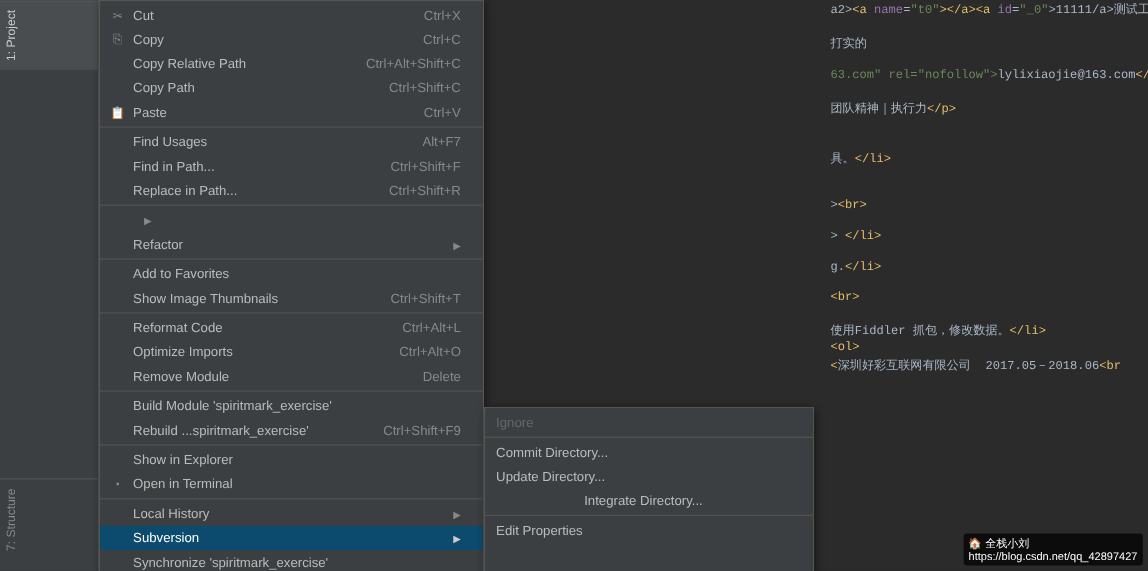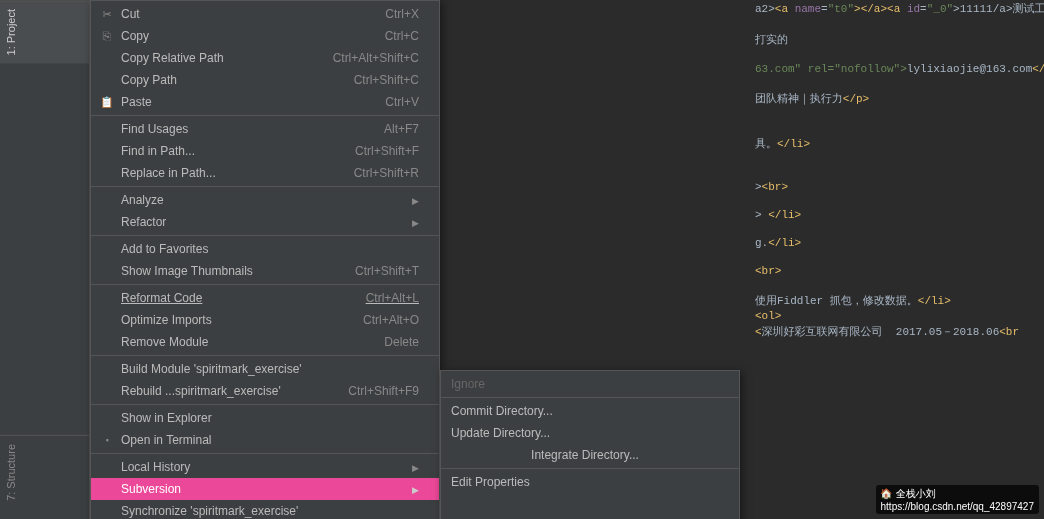--- a/index.html
+++ b/index.html
@@ -43,21 +43,21 @@
       white-space: nowrap;
       min-height: 22px;
     }
 
     .menu-item.disabled {
       color: #666;
       cursor: default;
     }
 
     .menu-item.blue-highlight {
-      background: #ec4899;
+      background: #0c4a6e;
       color: #ffffff;
     }
 
     .menu-separator {
       height: 1px;
       background: #555;
       margin: 2px 0;
     }
 
     .menu-item-label {
@@ -251,21 +251,20 @@
   </div>
 
   <div class="menu-item" style="padding-left: 30px;">
     <span class="menu-item-label">Replace in Path...</span>
     <span class="menu-item-shortcut">Ctrl+Shift+R</span>
   </div>
 
   <div class="menu-separator"></div>
 
   <div class="menu-item" style="padding-left: 30px;">
-    <span class="menu-item-label">Analyze</span>
     <span class="menu-item-arrow submenu-arrow"></span>
   </div>
 
   <div class="menu-item" style="padding-left: 30px;">
     <span class="menu-item-label">Refactor</span>
     <span class="menu-item-arrow submenu-arrow"></span>
   </div>
 
   <div class="menu-separator"></div>
 
@@ -273,21 +272,21 @@
     <span class="menu-item-label">Add to Favorites</span>
   </div>
 
   <div class="menu-item" style="padding-left: 30px;">
     <span class="menu-item-label">Show Image Thumbnails</span>
     <span class="menu-item-shortcut">Ctrl+Shift+T</span>
   </div>
 
   <div class="menu-separator"></div>
 
-  <div class="menu-item" style="padding-left: 30px; text-decoration: underline;">
+  <div class="menu-item" style="padding-left: 30px;">
     <span class="menu-item-label">Reformat Code</span>
     <span class="menu-item-shortcut">Ctrl+Alt+L</span>
   </div>
 
   <div class="menu-item" style="padding-left: 30px;">
     <span class="menu-item-label">Optimize Imports</span>
     <span class="menu-item-shortcut">Ctrl+Alt+O</span>
   </div>
 
   <div class="menu-item" style="padding-left: 30px;">

